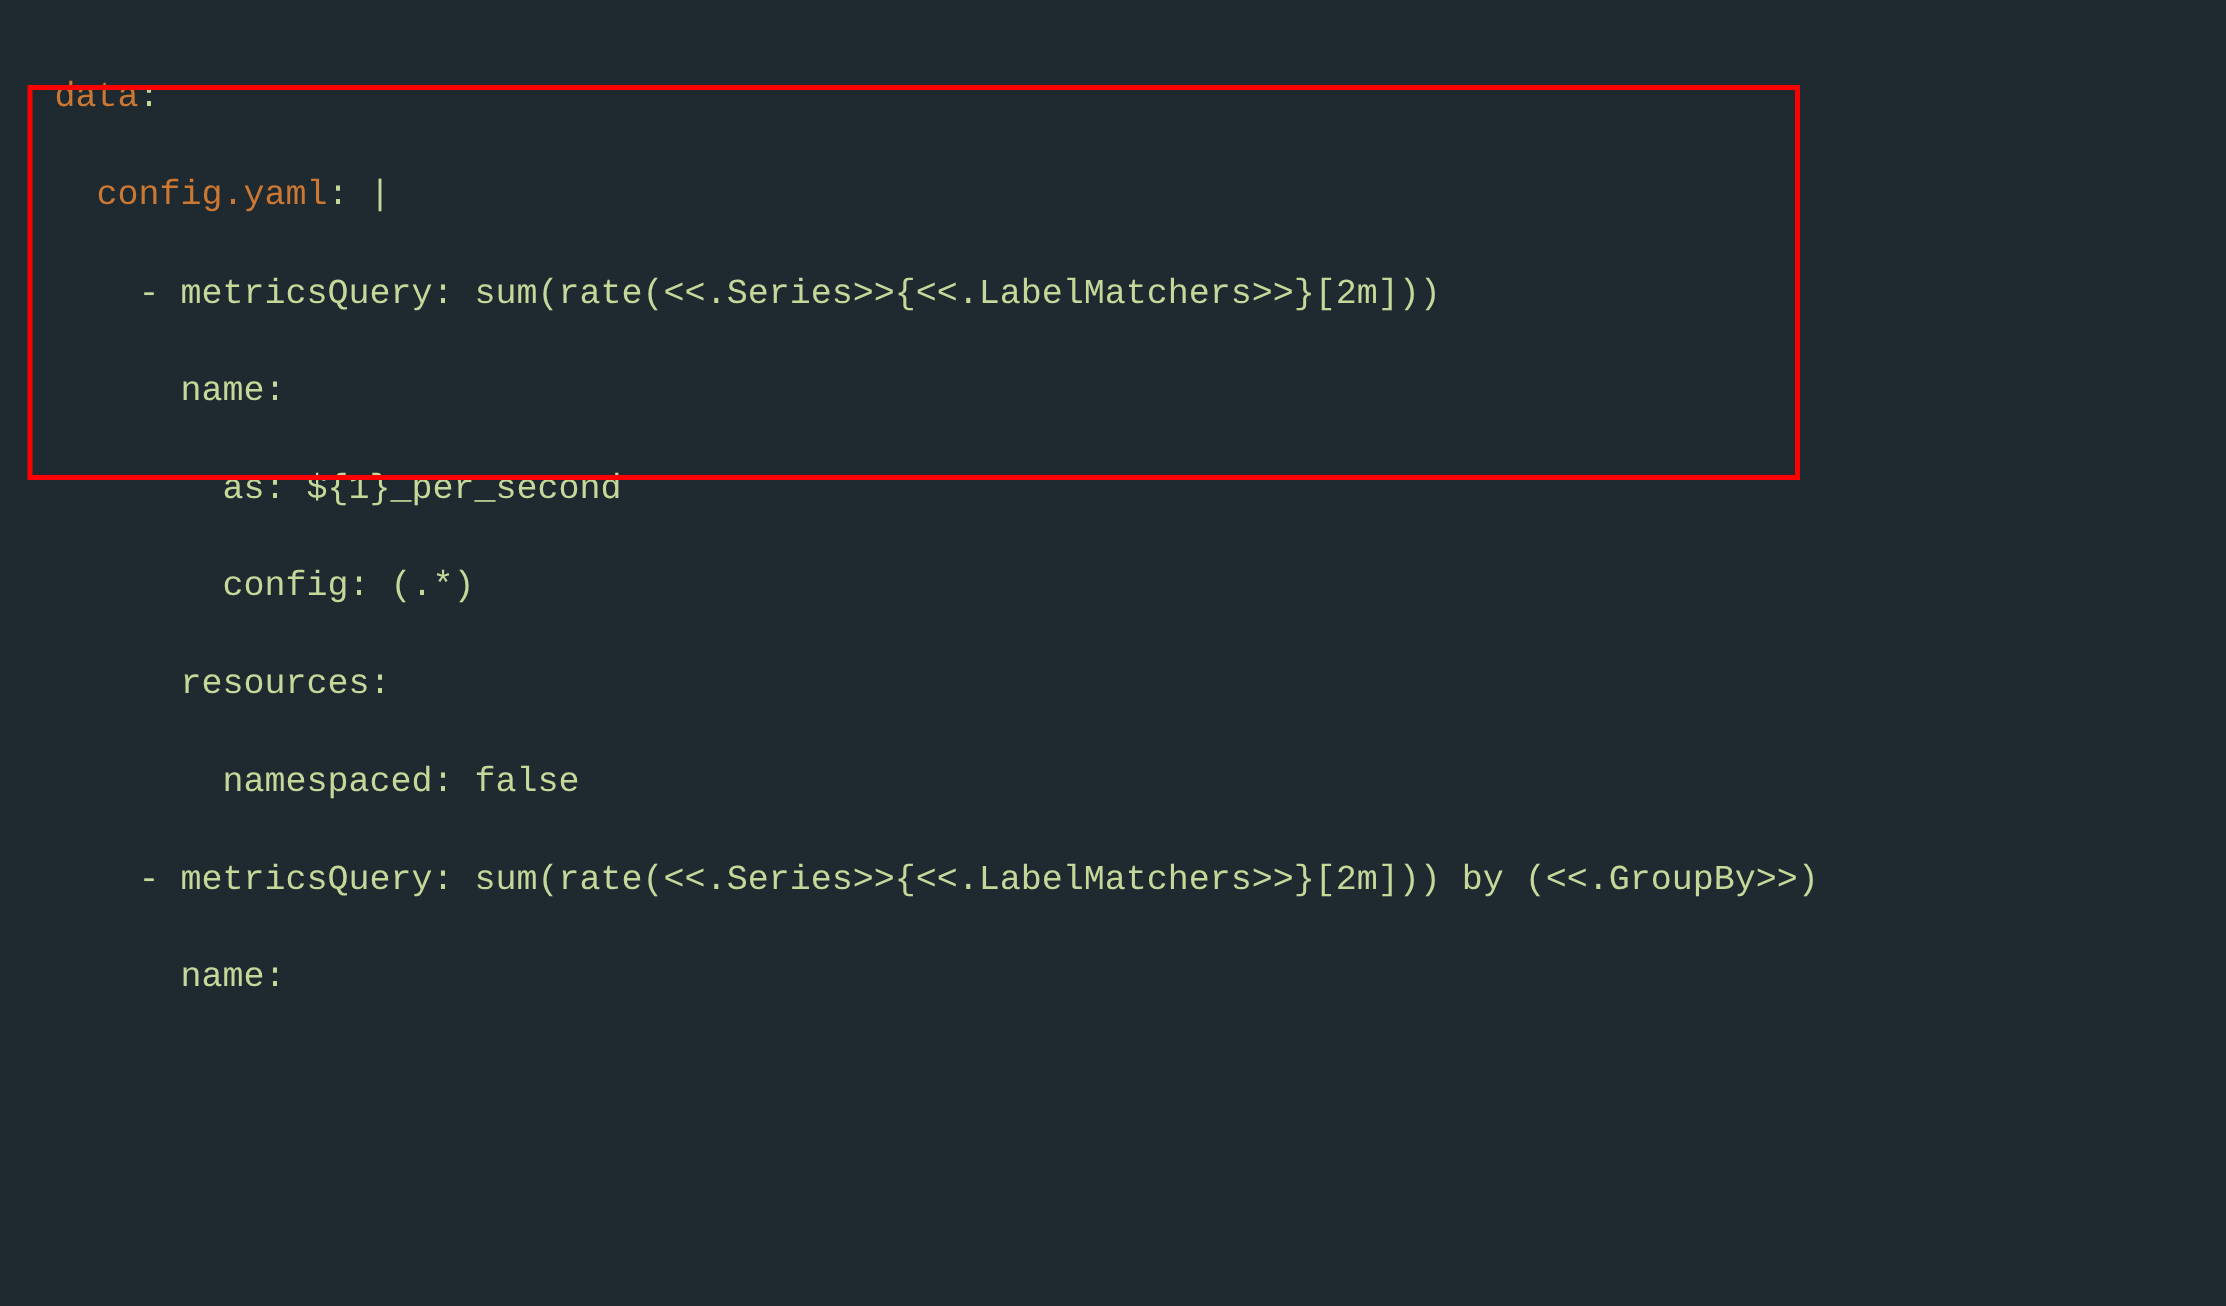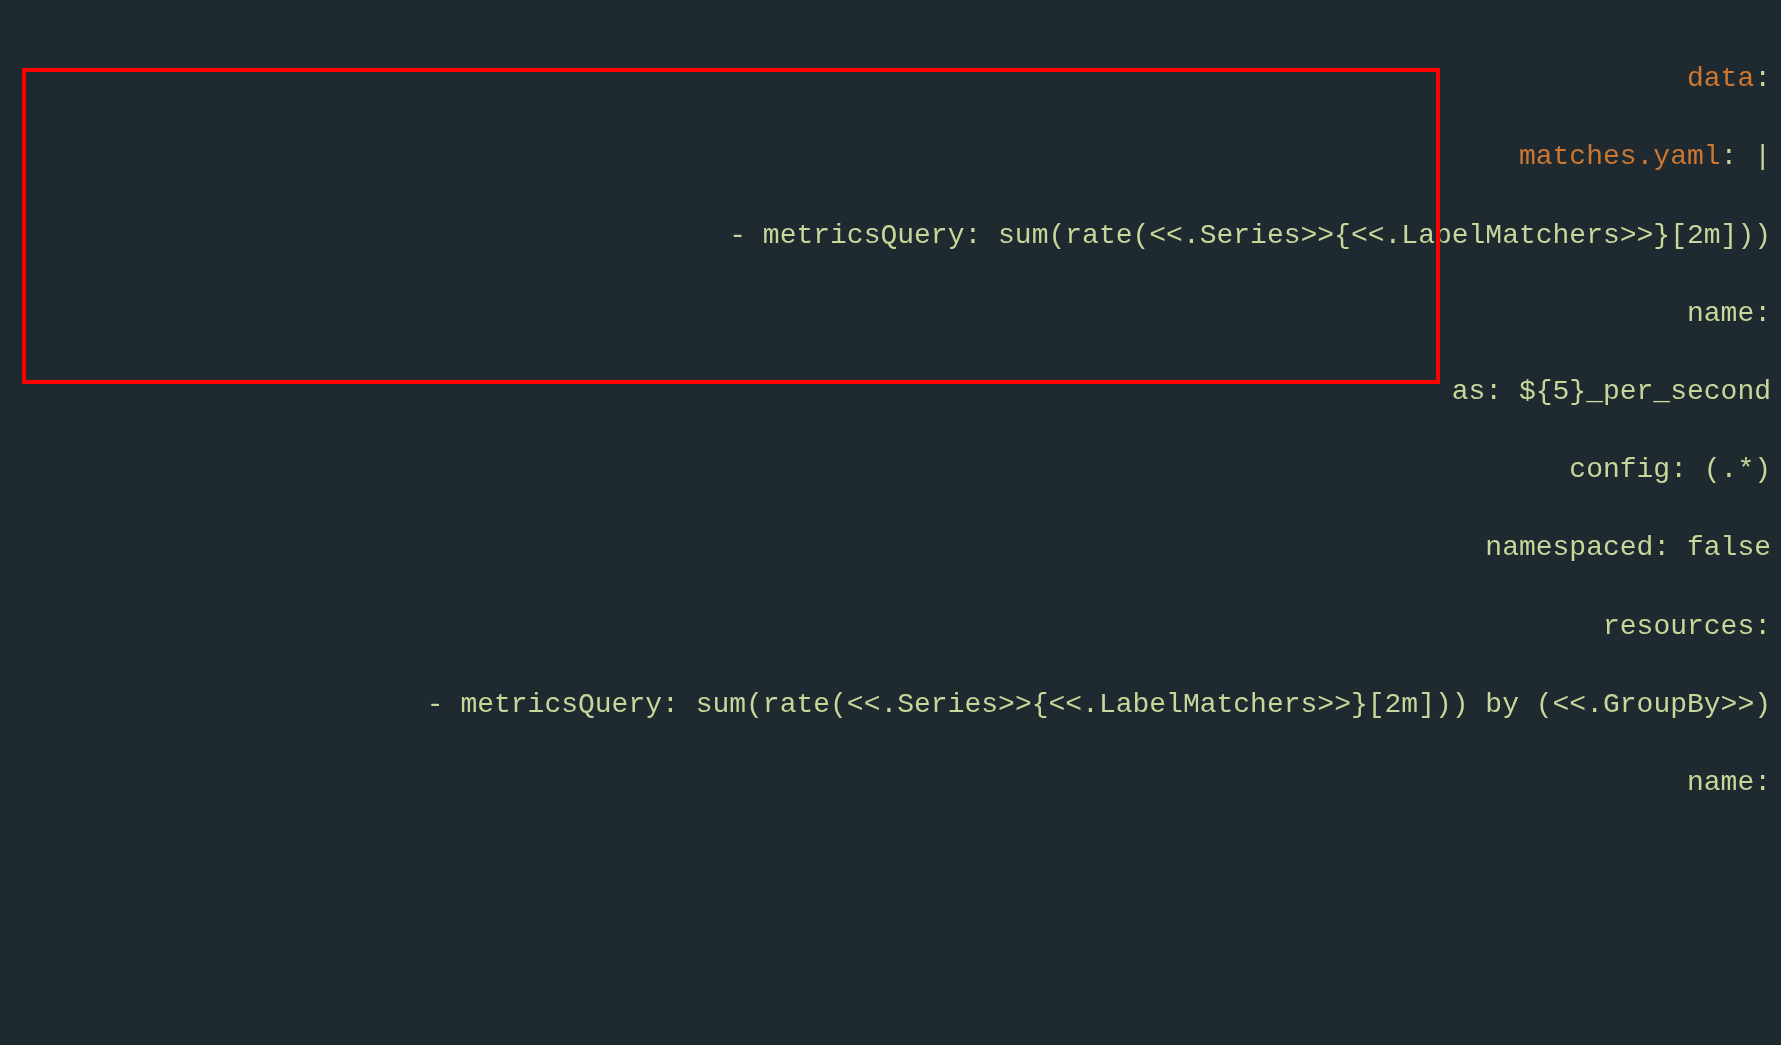--- a/index.html
+++ b/index.html
@@ -25,44 +25,43 @@
     .key {
       color: #cc7832;
     }
     .value {
       color: #c5d89a;
     }
     .line {
       display: block;
       white-space: pre;
       height: 39px;
-      text-align: right;
     }
     .highlight-box {
       position: absolute;
       border: 4px solid #ff0000;
       left: 22px;
       top: 68px;
       width: 1418px;
       height: 316px;
       pointer-events: none;
     }
   </style>
 </head>
 <body>
 
 <div class="code-block">
 <span class="line">  <span class="key">data</span><span class="value">:</span></span>
-<span class="line">    <span class="key">matches.yaml</span><span class="value">: |</span></span>
+<span class="line">    <span class="key">config.yaml</span><span class="value">: |</span></span>
 <span class="line">      <span class="value">- metricsQuery: sum(rate(&lt;&lt;.Series&gt;&gt;{&lt;&lt;.LabelMatchers&gt;&gt;}[2m]))</span></span>
 <span class="line">        <span class="value">name:</span></span>
-<span class="line">          <span class="value">as: ${5}_per_second</span></span>
+<span class="line">          <span class="value">as: ${1}_per_second</span></span>
 <span class="line">          <span class="value">config: (.*)</span></span>
+<span class="line">        <span class="value">resources:</span></span>
 <span class="line">          <span class="value">namespaced: false</span></span>
-<span class="line">        <span class="value">resources:</span></span>
 <span class="line">      <span class="value">- metricsQuery: sum(rate(&lt;&lt;.Series&gt;&gt;{&lt;&lt;.LabelMatchers&gt;&gt;}[2m])) by (&lt;&lt;.GroupBy&gt;&gt;)</span></span>
 <span class="line">        <span class="value">name:</span></span>
 
 
 
 
 
 
 
 

